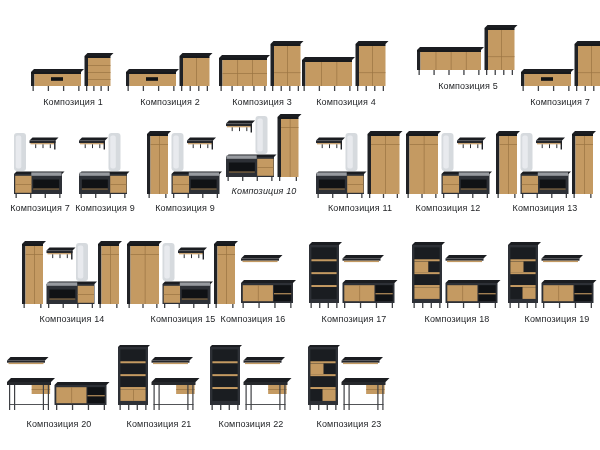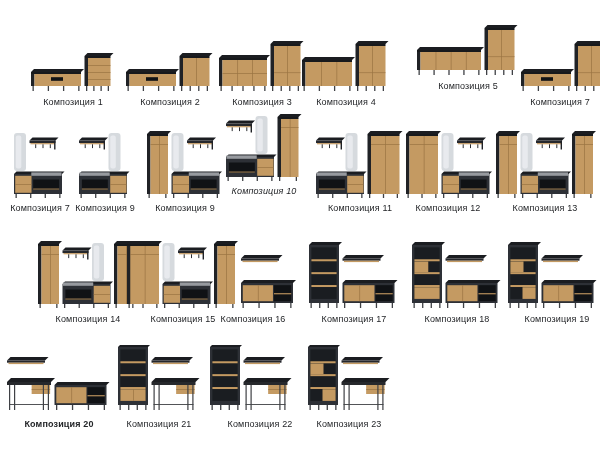--- a/index.html
+++ b/index.html
@@ -465,21 +465,21 @@
             <rect x="76.00" y="9.00" width="3.50" height="58.00" fill="#202226"></rect>
             <rect x="79.50" y="9.00" width="17.50" height="58.00" fill="#c49a62"></rect>
             <rect x="88.25" y="9.00" width="0.70" height="58.00" fill="#9a7443"></rect>
             <rect x="79.50" y="17.12" width="17.50" height="0.70" fill="#9a7443"></rect>
             <rect x="77.50" y="67.00" width="1.30" height="4.00" fill="#3f4145"></rect>
             <rect x="94.20" y="67.00" width="1.30" height="4.00" fill="#3f4145"></rect>
           </g>
         </svg>
         <div class="comp-label" style="left:49px;top:76px">Композиция 13</div>
       </div>
-      <div class="comp" style="left: 38px; top: 235px; width: 101px; height: 91px;">
+      <div class="comp" style="left: 22px; top: 235px; width: 101px; height: 91px;">
         <svg width="101" height="74" viewBox="0 0 101 74">
           <g>
             <polygon points="24.5,15.5 50.50,15.5 53.50,12.50 27.50,12.50" fill="#1b1d21"></polygon>
             <rect x="24.50" y="15.50" width="26.00" height="2.60" fill="#26282d"></rect>
             <rect x="25.50" y="18.10" width="24.00" height="1.20" fill="#c49a62"></rect>
             <rect x="30.20" y="19.30" width="1.00" height="3.80" fill="#2c2e33"></rect>
             <rect x="37.50" y="19.30" width="1.00" height="3.80" fill="#2c2e33"></rect>
             <rect x="44.80" y="19.30" width="1.00" height="3.80" fill="#2c2e33"></rect>
             <rect x="49.10" y="15.50" width="1.40" height="9.00" fill="#202226"></rect>
           </g>
@@ -696,21 +696,21 @@
             <rect x="66.46" y="50.20" width="17.24" height="16.00" fill="#101215"></rect>
             <rect x="66.46" y="58.20" width="17.24" height="1.10" fill="#c49a62"></rect>
             <rect x="35.00" y="68.00" width="1.30" height="5.00" fill="#3f4145"></rect>
             <rect x="50.90" y="68.00" width="1.30" height="5.00" fill="#3f4145"></rect>
             <rect x="66.80" y="68.00" width="1.30" height="5.00" fill="#3f4145"></rect>
             <rect x="82.70" y="68.00" width="1.30" height="5.00" fill="#3f4145"></rect>
           </g>
         </svg>
         <div class="comp-label" style="left:49px;top:79px">Композиция 19</div>
       </div>
-      <div class="comp" style="left: 7px; top: 345px; width: 104px; height: 86px; font-weight: bold;">
+      <div class="comp" style="left: 7px; top: 345px; width: 104px; height: 86px;">
         <svg width="104" height="66" viewBox="0 0 104 66">
           <g>
             <polygon points="0,15.5 38.00,15.5 41.50,12.00 3.50,12.00" fill="#1b1d21"></polygon>
             <rect x="0.00" y="15.50" width="38.00" height="2.20" fill="#25272c"></rect>
             <rect x="1.50" y="17.70" width="35.00" height="1.40" fill="#c49a62"></rect>
           </g>
           <g>
             <polygon points="0,37 44.00,37 48.00,33.00 4.00,33.00" fill="#1b1d21"></polygon>
             <rect x="0.00" y="37.00" width="44.00" height="3.00" fill="#26282c"></rect>
             <rect x="24.64" y="40.00" width="18.48" height="9.00" fill="#c49a62"></rect>
@@ -795,21 +795,21 @@
             <rect x="33.50" y="37.00" width="44.00" height="3.00" fill="#26282c"></rect>
             <rect x="58.14" y="40.00" width="18.48" height="9.00" fill="#c49a62"></rect>
             <rect x="58.14" y="44.30" width="18.48" height="0.70" fill="#9a7443"></rect>
             <rect x="35.50" y="40.00" width="1.20" height="25.00" fill="#3f4145"></rect>
             <rect x="40.50" y="40.00" width="1.20" height="25.00" fill="#3f4145"></rect>
             <rect x="74.30" y="40.00" width="1.20" height="25.00" fill="#3f4145"></rect>
             <rect x="69.30" y="40.00" width="1.20" height="25.00" fill="#3f4145"></rect>
             <rect x="35.50" y="59.00" width="40.00" height="0.90" fill="#3f4145"></rect>
           </g>
         </svg>
-        <div class="comp-label" style="left:50px;top:74px">Композиция 22</div>
+        <div class="comp-label" style="left:41px;top:74px">Композиция 22</div>
       </div>
       <div class="comp" style="left: 308px; top: 345px; width: 82px; height: 86px;">
         <svg width="82" height="66" viewBox="0 0 82 66">
           <g>
             <polygon points="33.5,15.5 71.50,15.5 75.00,12.00 37.00,12.00" fill="#1b1d21"></polygon>
             <rect x="33.50" y="15.50" width="38.00" height="2.20" fill="#25272c"></rect>
             <rect x="35.00" y="17.70" width="35.00" height="1.40" fill="#c49a62"></rect>
           </g>
           <g>
             <polygon points="0,2 30.00,2 33.00,-1.00 3.00,-1.00" fill="#1b1d21"></polygon>

